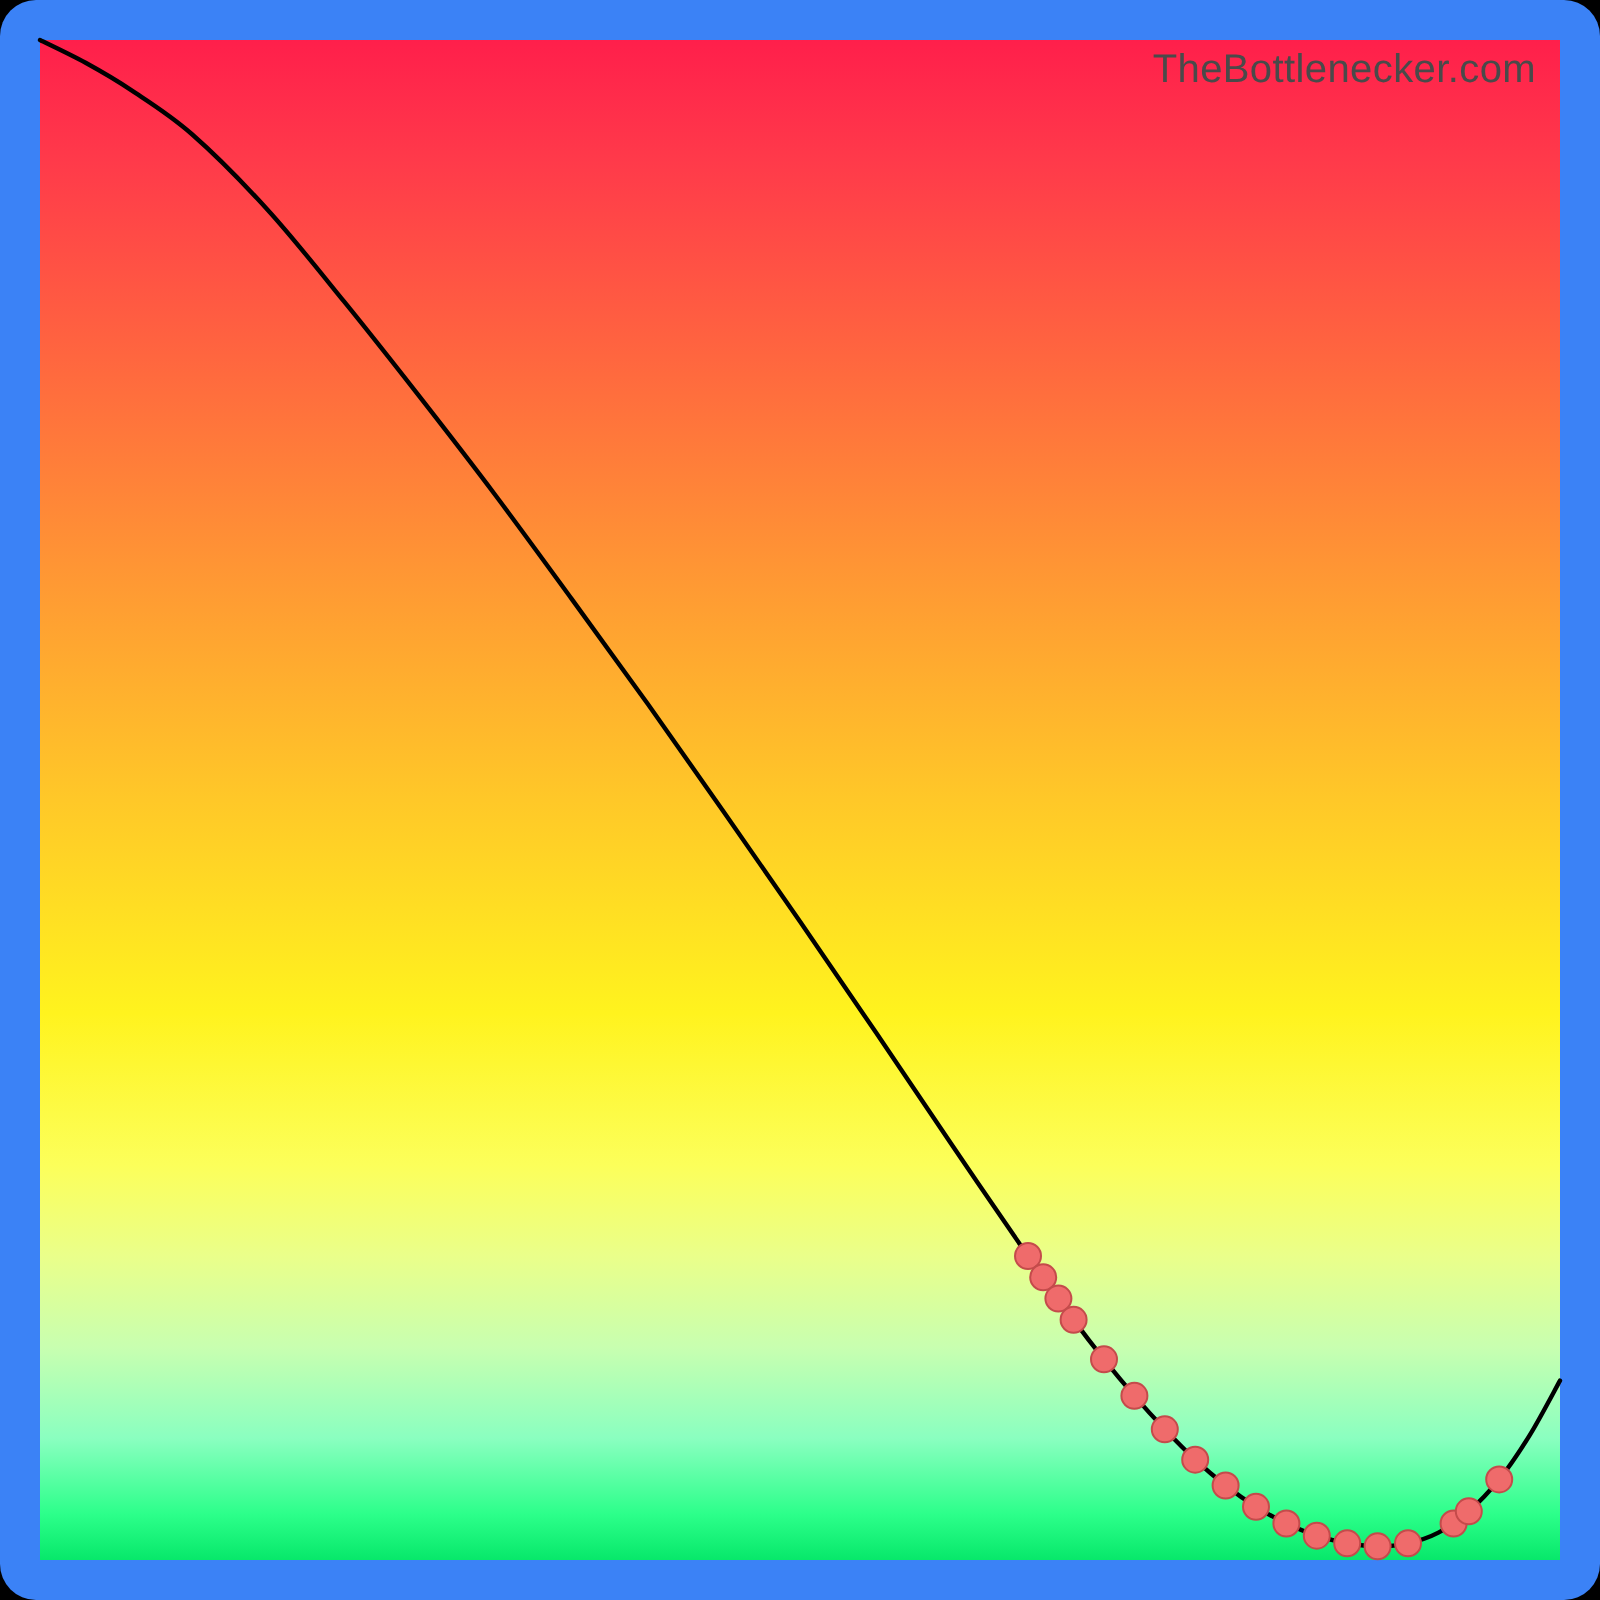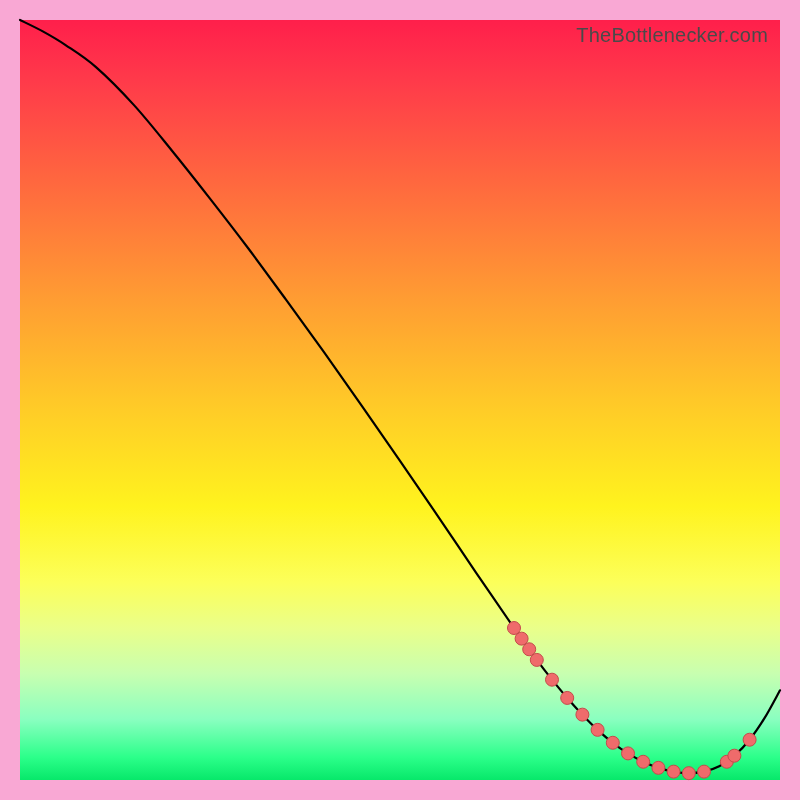--- a/index.html
+++ b/index.html
@@ -8,21 +8,22 @@
     width: 800px;
     height: 800px;
     background: #000;
     font-family: Arial, Helvetica, sans-serif;
     overflow: hidden;
   }
   .stage {
     position: relative;
     width: 800px;
     height: 800px;
-    background: #f9a8d4;
+    background: #3b82f6;
+    border-radius: 18px;
   }
   .plot-area {
     position: absolute;
     left: 20px;
     top: 20px;
     width: 760px;
     height: 760px;
     background: linear-gradient(
       to bottom,
       #ff1f4b 0%,

